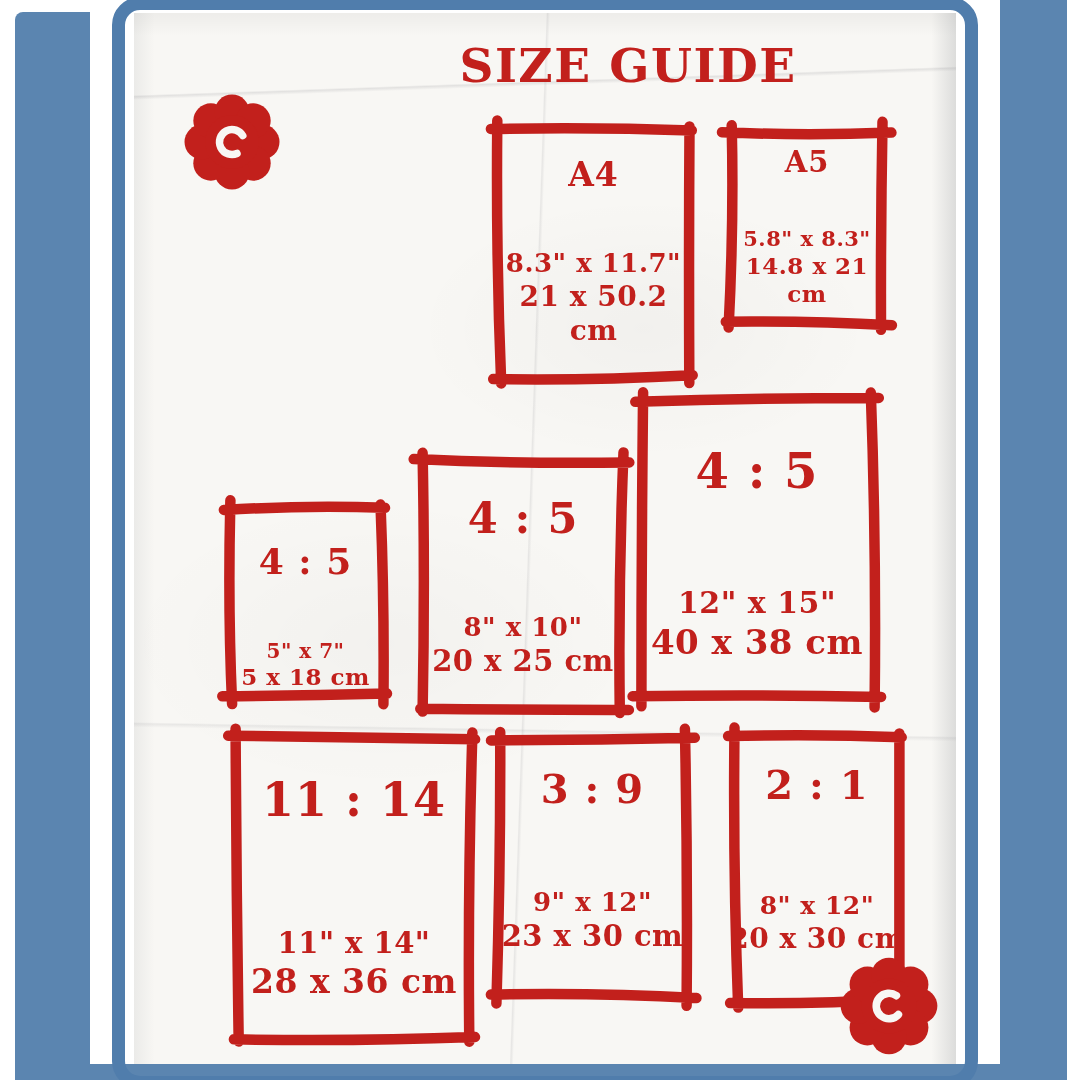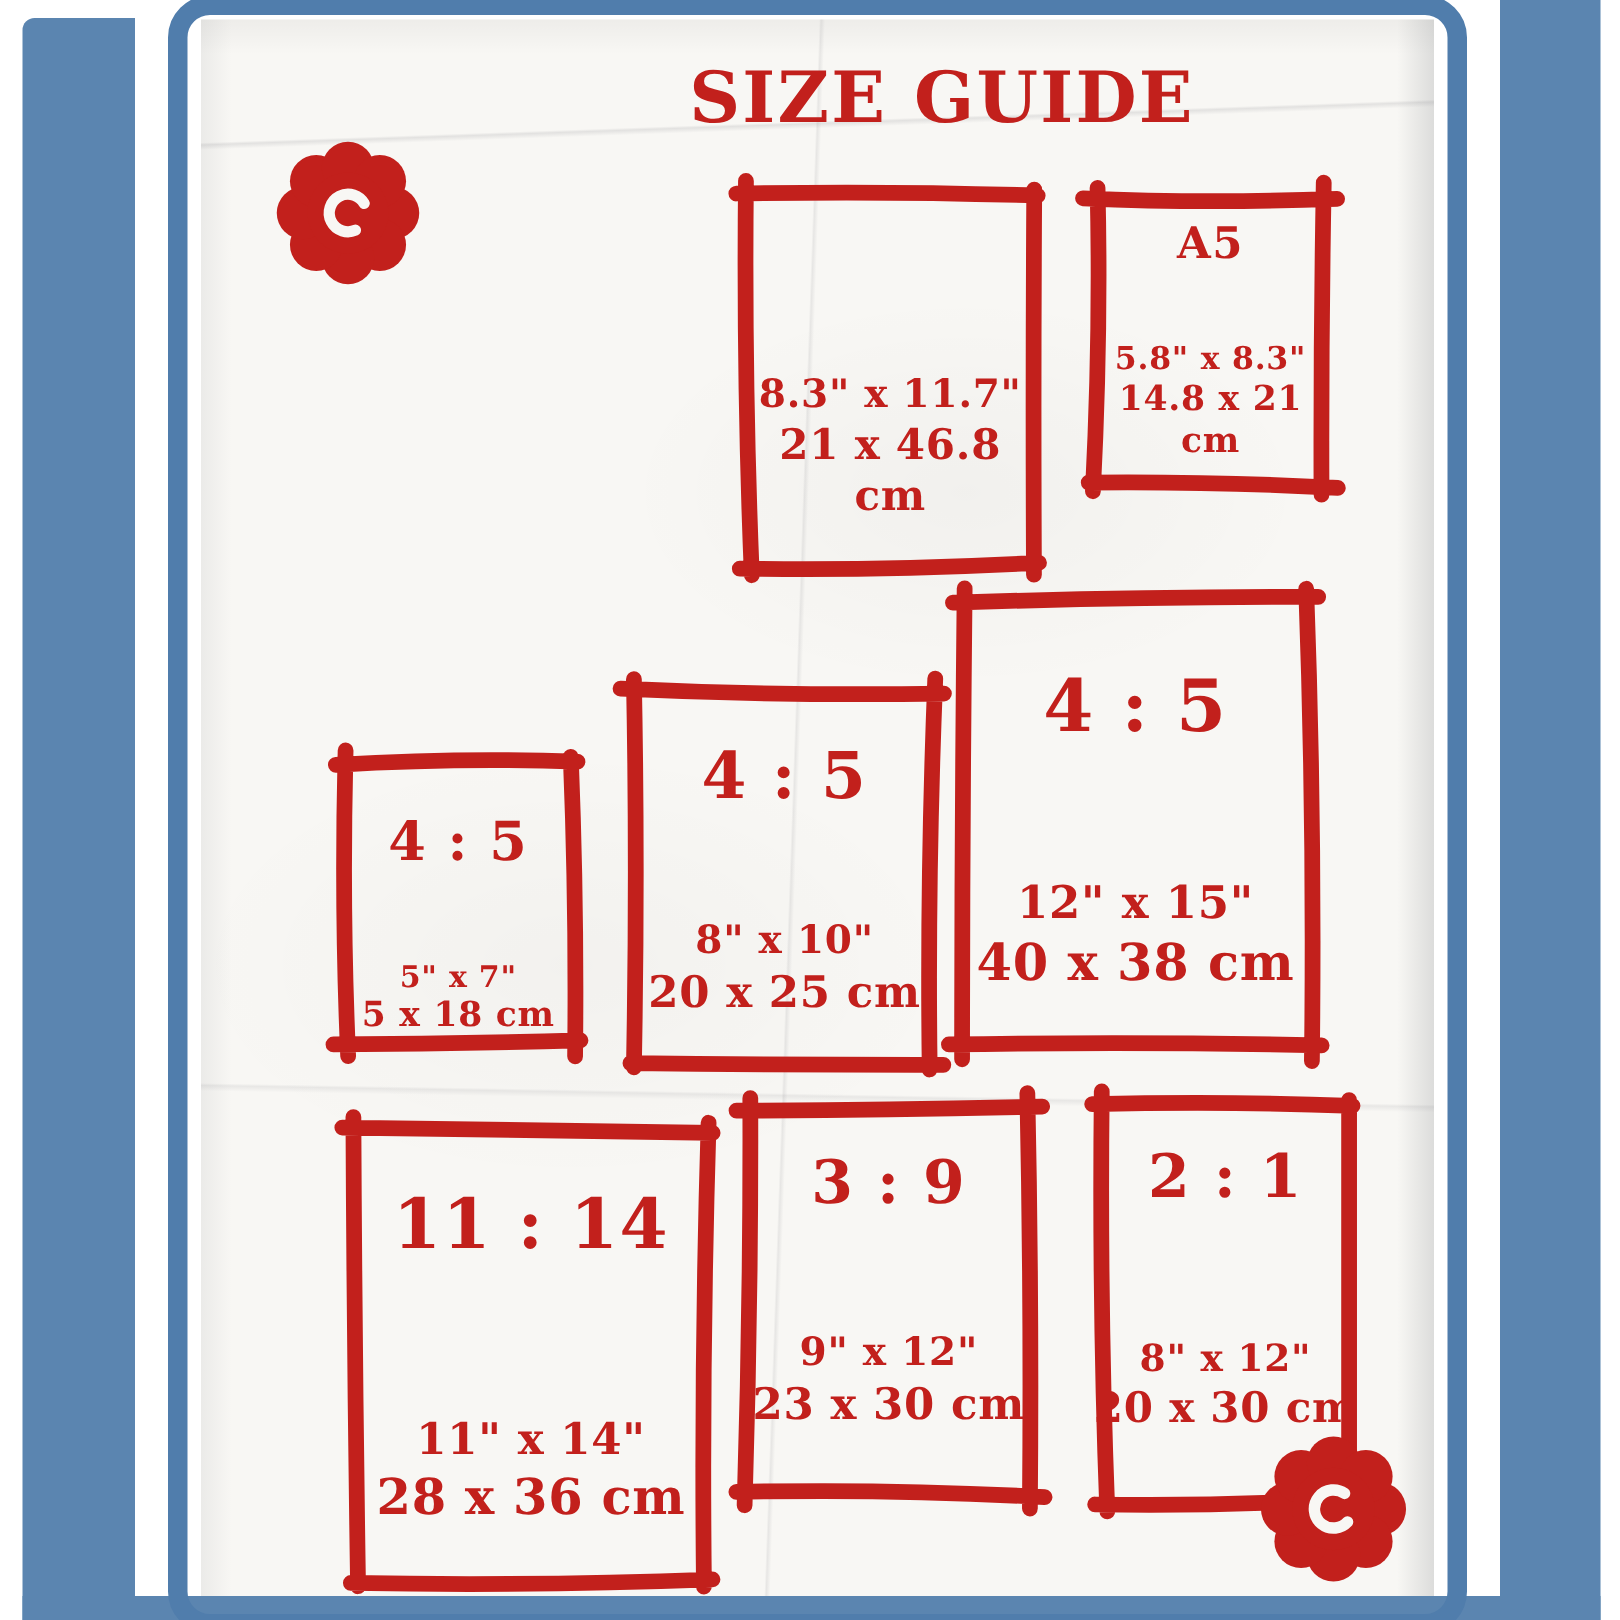--- a/index.html
+++ b/index.html
@@ -40,21 +40,21 @@
   .inch{font-size:var(--if);}
   .cm{font-size:var(--cf);}
   .sketch{position:absolute;inset:0;width:100%;height:100%;overflow:visible;pointer-events:none;}
 
   .b1{left:228px;top:122px;width:250px;height:318px;--lt:40px;--lf:46px;--db:40px;--if:29px;--cf:32px;}
   .b2{left:492px;top:124px;width:203px;height:260px;--lt:34px;--lf:33px;--db:36px;--if:26px;--cf:28px;}
   .b3{left:724px;top:124px;width:166px;height:206px;--lt:24px;--lf:29px;--db:22px;--if:21px;--cf:23px;}
   .b4{left:223px;top:503px;width:165px;height:200px;--lt:40px;--lf:36px;--db:12px;--if:20px;--cf:23px;}
   .b5{left:417px;top:453px;width:212px;height:262px;--lt:44px;--lf:43px;--db:36px;--if:26px;--cf:29px;}
   .b6{left:634px;top:393px;width:246px;height:312px;--lt:54px;--lf:48px;--db:42px;--if:30px;--cf:34px;}
-  .b7{left:231px;top:747px;width:246px;height:313px;--lt:46px;--lf:46px;--db:42px;--if:29px;--cf:33px;}
+  .b7{left:231px;top:731px;width:246px;height:313px;--lt:46px;--lf:46px;--db:42px;--if:29px;--cf:33px;}
   .b8{left:491px;top:731px;width:203px;height:273px;--lt:38px;--lf:40px;--db:50px;--if:26px;--cf:29px;}
   .b9{left:729px;top:731px;width:176px;height:277px;--lt:34px;--lf:40px;--db:52px;--if:25px;--cf:28px;}
 
   .flower{position:absolute;pointer-events:none;}
   .f-tl{left:177px;top:87px;width:110px;height:110px;}
   .f-br{left:833px;top:950px;width:112px;height:112px;}
 </style>
 </head>
 <body>
 
@@ -64,23 +64,24 @@
   <div class="strip strip-right"></div>
   <div class="strip strip-bottom"></div>
 
   <div class="frame"></div>
   <div class="paper"></div>
 
   <div class="title">SIZE GUIDE</div>
 
 
   <div class="pbox b2">
+    <div class="plabel">A4</div>
     <div class="pdims">
       <div class="inch">8.3" x 11.7"</div>
-      <div class="cm">21 x 46.8 cm</div>
+      <div class="cm">21 x 50.2 cm</div>
     </div>
   <svg viewBox="0 0 203 260" class="sketch">
         <path d="M -1.1 5.0 Q 102.0 3.2 199.8 6.4 M 197.5 2.4 Q 196.7 131.7 197.3 259.1 M 200.7 251.2 Q 97.5 256.7 1.2 255.1 M 9.2 259.5 Q 3.9 131.3 5.3 -3.4 " fill="none" stroke="#c2201c" stroke-width="10.5" stroke-linecap="round"></path>
       </svg>
     </div>
 
   <div class="pbox b3">
     <div class="plabel">A5</div>
     <div class="pdims">
       <div class="inch">5.8" x 8.3"</div>

